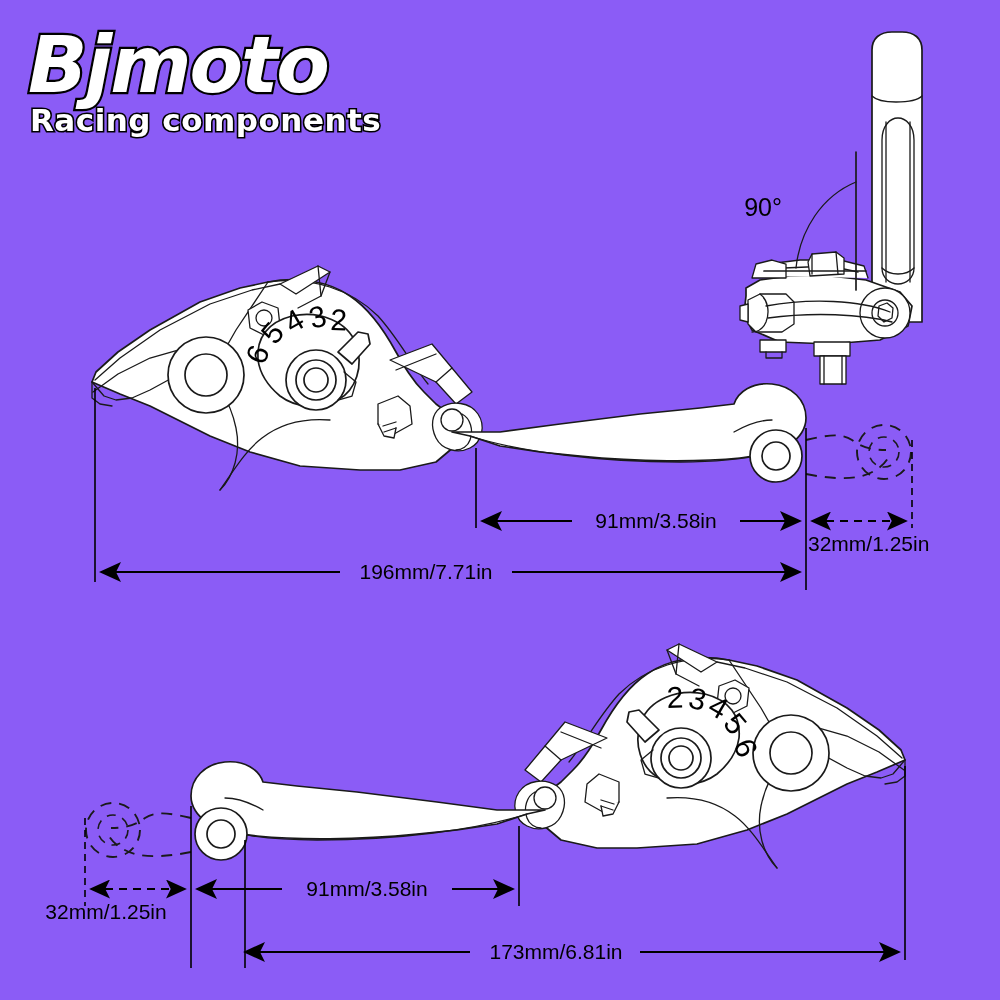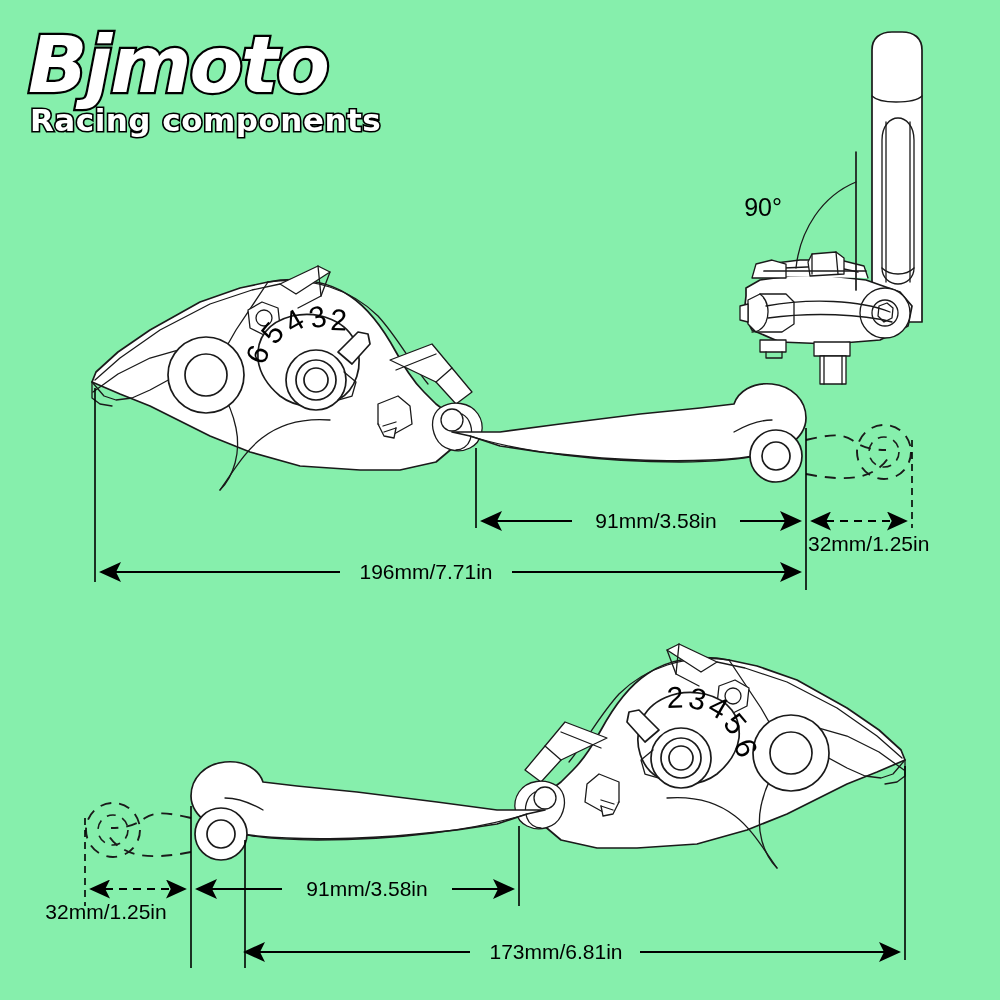--- a/index.html
+++ b/index.html
@@ -14,21 +14,21 @@
     font-family: "Liberation Sans", sans-serif;
     color: #000000;
     overflow: hidden;
     position: relative;
   }
   #sheet {
     position: absolute;
     left: 0; top: 0;
     width: 1000px;
     height: 1000px;
-    background: #86efac;
+    background: #8b5cf6;
   }
   svg.layer {
     position: absolute;
     left: 0; top: 0;
     width: 1000px;
     height: 1000px;
   }
   .ln { fill: none; stroke: #1a1a1a; stroke-width: 1.7; stroke-linejoin: round; stroke-linecap: round; }
   .ln-thin { fill: none; stroke: #1a1a1a; stroke-width: 1.3; stroke-linejoin: round; stroke-linecap: round; }
   .ln-fill { fill: #ffffff; stroke: #1a1a1a; stroke-width: 1.7; stroke-linejoin: round; stroke-linecap: round; }

